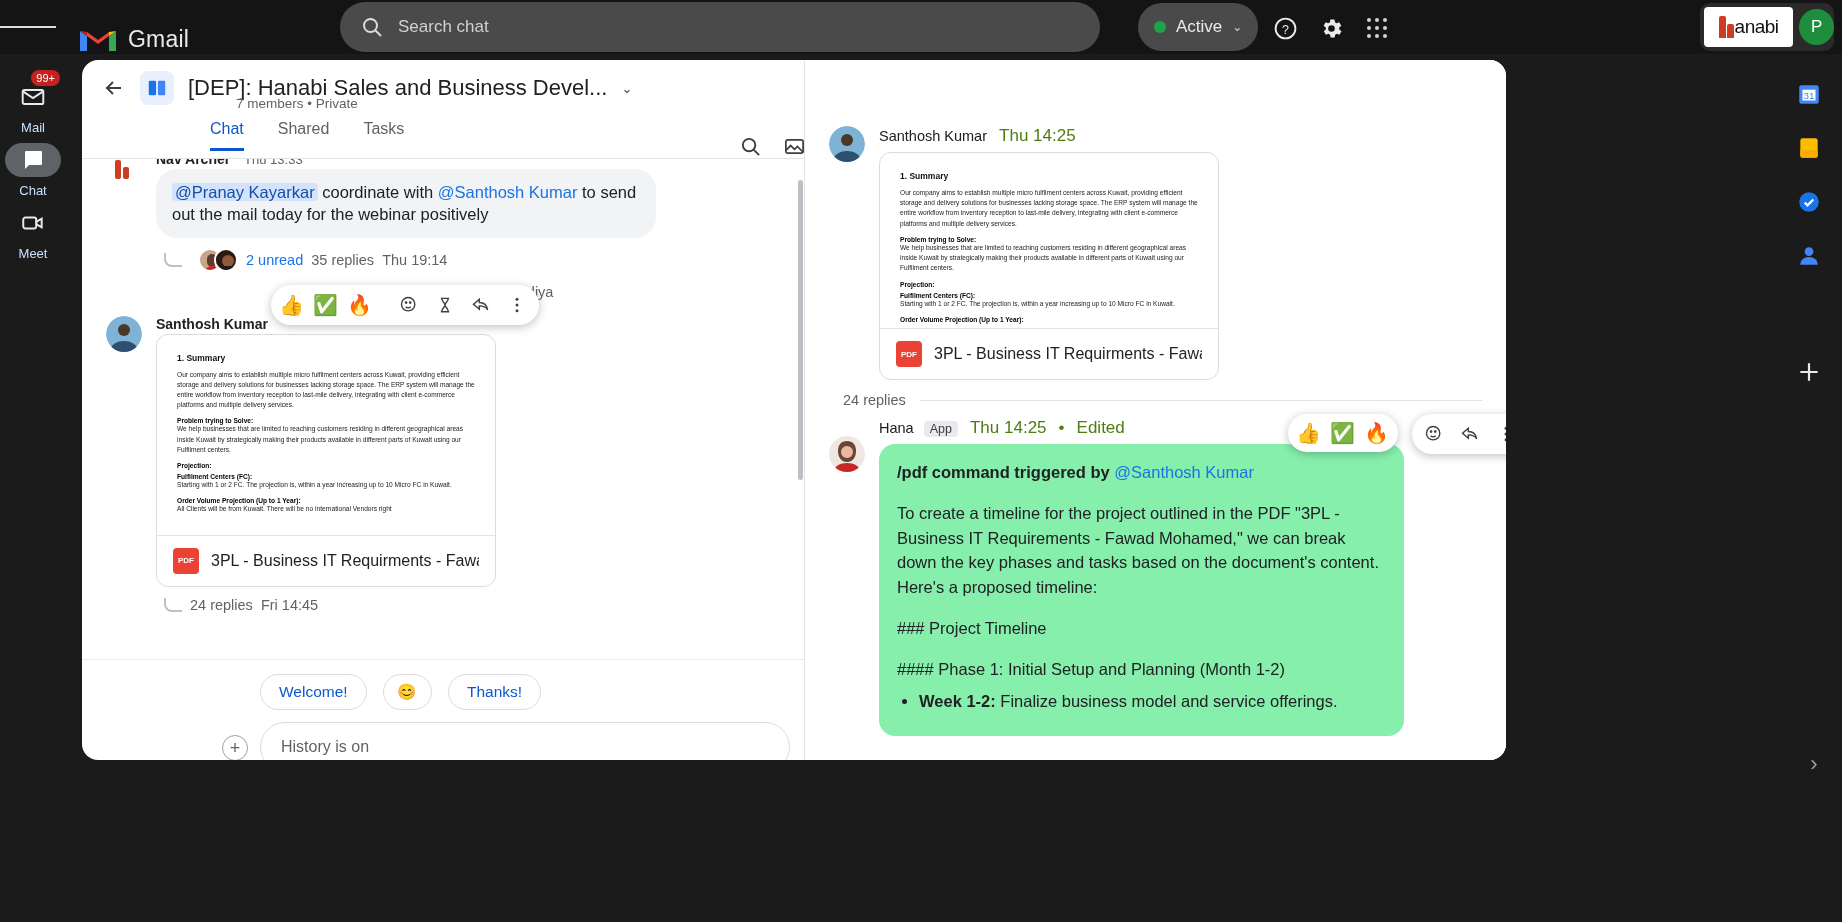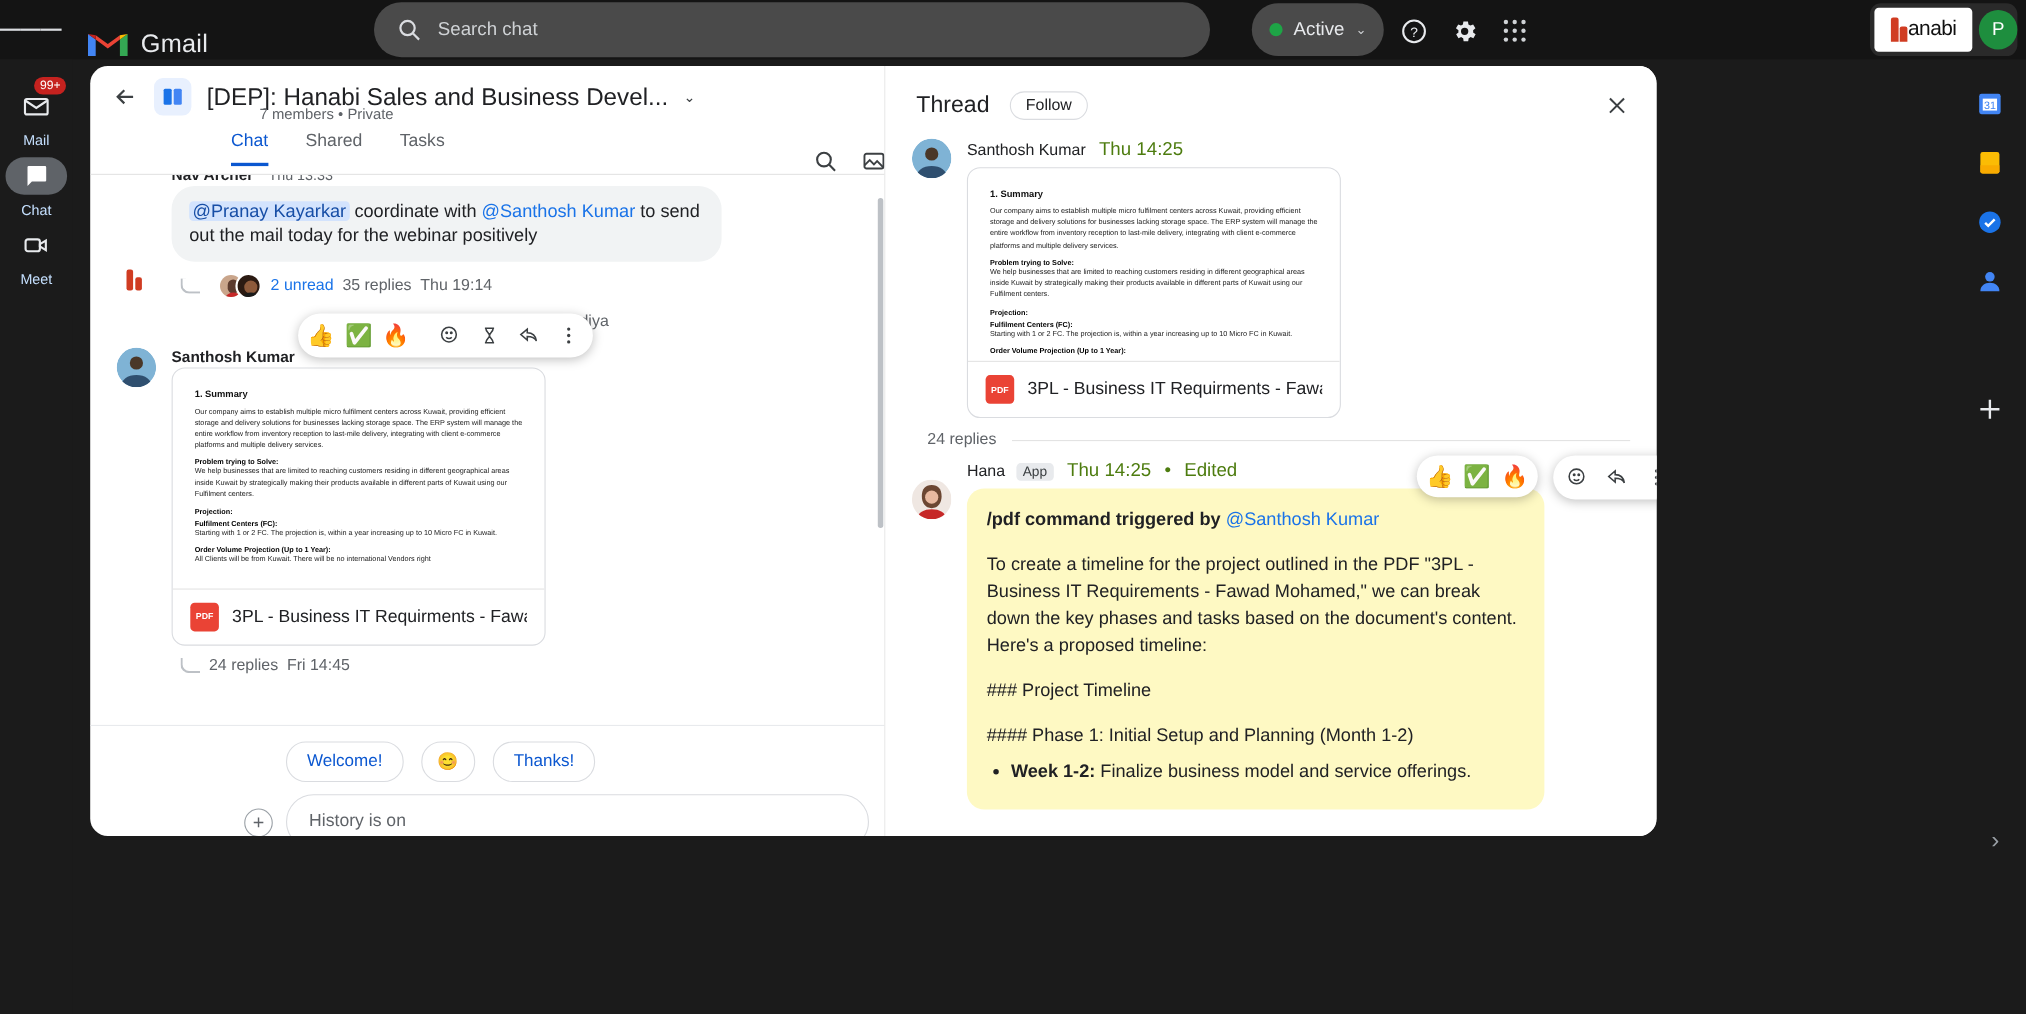--- a/index.html
+++ b/index.html
@@ -140,21 +140,21 @@
   .follow-btn { margin-left:18px; border:1px solid #dadce0; border-radius:14px; padding:4px 14px; font-size:14.5px; color:#202124; background:#fff; cursor:pointer; }
   .th-close { margin-left:auto; width:32px; height:32px; display:flex; align-items:center; justify-content:center; cursor:pointer; }
   .th-body { position:absolute; top:62px; left:0; width:701px; height:638px; overflow:hidden; }
   .th-msg { display:flex; padding: 4px 24px 0 24px; }
   .th-sender { font-size:14.5px; color:#202124; }
   .th-sender .tm { color:#4d7c0f; margin-left:8px; font-size:17px; }
   .app-tag { background:#e8eaed; color:#3c4043; border-radius:4px; padding:1px 6px; font-size:12.5px; margin-left:6px; }
   .repl-div { display:flex; align-items:center; gap:14px; padding: 12px 24px 2px 38px; }
   .repl-div .lbl { font-size:14.5px; color:#5f6368; white-space:nowrap; }
   .repl-div .ln { flex:1; height:1px; background:#e3e3e3; }
-  .ai-bubble { background:#fef9c3; border-radius:16px; padding:16px 18px; font-size:16.5px; color:#202124; line-height:1.5; width:525px; }
+  .ai-bubble { background:#86efac; border-radius:16px; padding:16px 18px; font-size:16.5px; color:#202124; line-height:1.5; width:525px; }
   .ai-bubble p { margin-bottom:16px; }
   .ai-bubble ul { margin: 0 0 0 22px; }
   .ai-bubble li { margin-bottom:6px; }
   .th-scroll { position:absolute; left:834px; top:120px; width:5px; height:300px; background:#bdc1c6; border-radius:3px; cursor:pointer; }
 
   
   .rightrail { position:absolute; right:0; top:54px; width:66px; height:868px;
                display:flex; flex-direction:column; align-items:center; padding-top:20px; gap:14px; }
   .r-ico { width:40px; height:40px; border-radius:8px; display:flex; align-items:center; justify-content:center; cursor:pointer; }
   .r-expand { position:absolute; right:10px; bottom:140px; width:36px; height:36px; color:#9aa0a6;
@@ -314,21 +314,21 @@
 
     <div class="tabs">
       <div class="tab sel">Chat</div>
       <div class="tab">Shared</div>
       <div class="tab">Tasks</div>
     </div>
     <div class="headsep"></div>
 
     <div class="msglist">
 
-      <div class="msg-row" style="margin-top:-14px;align-items:flex-end;">
+      <div class="msg-row" style="margin-top:-14px;">
         <div class="m-avatar">
           <svg viewBox="0 0 36 36" width="36" height="36">
               <rect width="36" height="36" fill="#fff"></rect>
             <rect x="9" y="9" width="6" height="19" rx="2" fill="#d03c22"></rect>
             <rect x="17" y="16" width="6" height="12" rx="2" fill="#d03c22"></rect>
             </svg>
         </div>
         <div style="flex:1;">
           <div class="sender-line">
             <span>Nav Archer</span>
@@ -448,29 +448,20 @@
     <div class="send-btn">
       <svg viewBox="0 0 24 24" width="28" height="28" fill="none" stroke="#9aa0a6" stroke-width="1.8">
           <path d="M3 3l18 9-18 9 4-9z"></path>
         </svg>
     </div>
 
     <div class="vsplit"></div>
     <div class="scrollbar"></div>
 
     <div class="thread">
-      <div class="th-head">
-        <div class="th-title">Thread</div>
-        <div class="follow-btn">Follow</div>
-        <div class="th-close">
-          <svg viewBox="0 0 24 24" width="22" height="22" stroke="#3c4043" stroke-width="2">
-              <path d="M5 5l14 14M19 5L5 19"></path>
-            </svg>
-        </div>
-      </div>
 
       <div class="th-body">
         <div class="th-msg">
           <div class="m-avatar">
             <svg viewBox="0 0 36 36" width="36" height="36">
                 <circle cx="18" cy="18" r="18" fill="#7fb3d5"></circle>
                 <circle cx="18" cy="14" r="6" fill="#4a3728"></circle>
                 <path d="M4 36c0-7 6-11 14-11s14 4 14 11z" fill="#2f4f6f"></path>
               </svg>
           </div>

